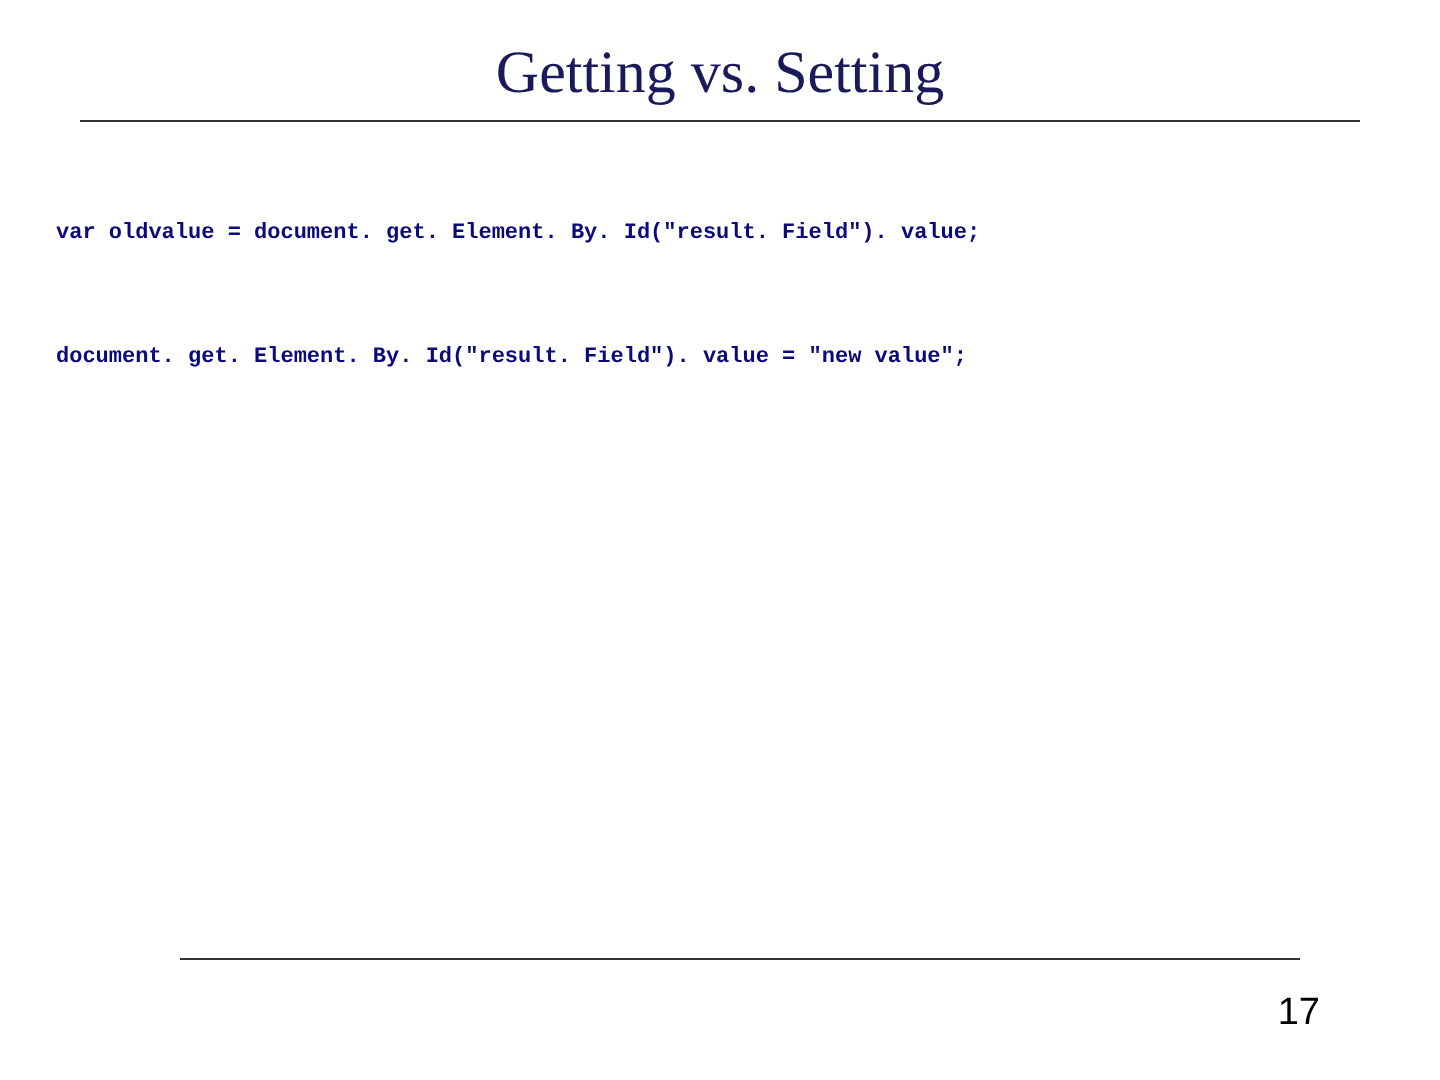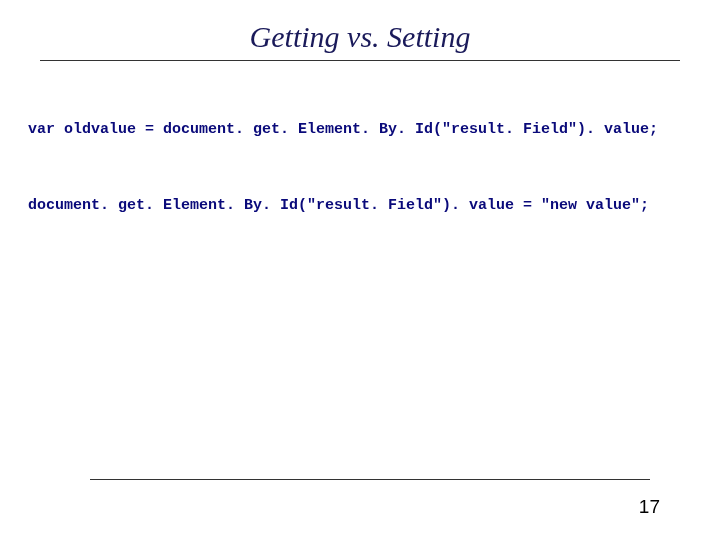--- a/index.html
+++ b/index.html
@@ -16,31 +16,30 @@
     position: relative;
     box-sizing: border-box;
   }
   .title {
     text-align: center;
     font-size: 30px;
     color: #1a1a5a;
     padding-top: 20px;
     padding-bottom: 6px;
     font-weight: normal;
-    font-style: italic;
   }
   .title-rule {
     border: none;
     border-top: 1px solid #333;
     margin: 0 40px 0 40px;
   }
   .code-area {
     padding: 24px 16px 0 28px;
     font-family: "Courier New", Courier, monospace;
-    font-size: 15px;
+    font-size: 11px;
     color: #0a0a7a;
     font-weight: bold;
     white-space: pre;
     line-height: 1.2;
   }
   .code-line {
     margin-bottom: 22px;
   }
   .footer-rule {
     position: absolute;

